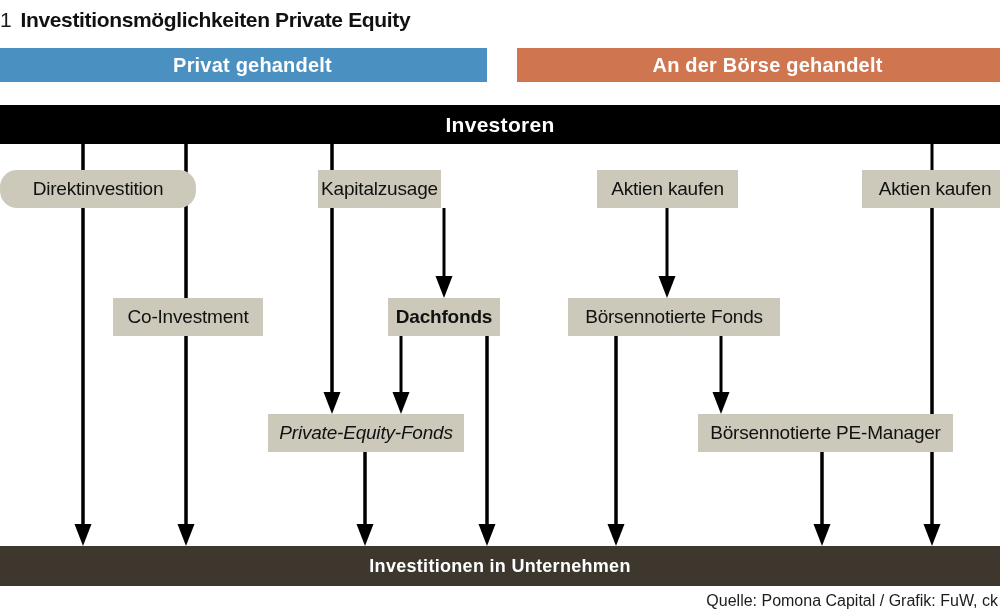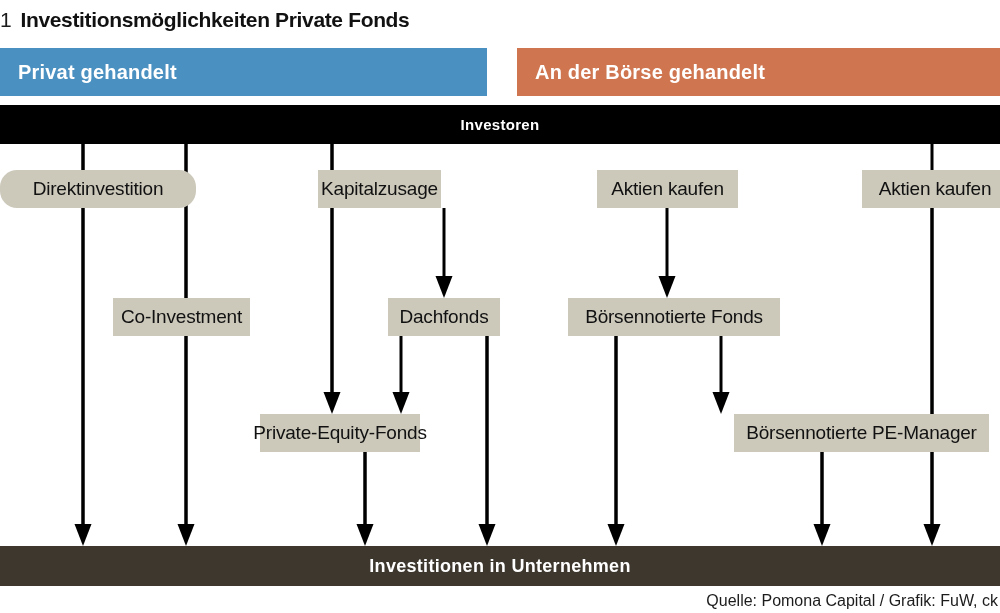--- a/index.html
+++ b/index.html
@@ -17,37 +17,37 @@
     display: flex; align-items: center; gap: 9px;
   }
   .title-num { font-size: 21px; color: #1b1b1b; font-weight: 400; letter-spacing: -0.2px; }
   .title-text {
     font-size: 21px; color: #111; font-weight: 700;
     letter-spacing: -0.35px; white-space: nowrap;
   }
 
   
   .cat-bar {
-    position: absolute; top: 48px; height: 48px;
-    display: flex; align-items: center;  padding-left: 18px;
+    position: absolute; top: 48px; height: 34px;
+    display: flex; align-items: center; justify-content: center; padding-left: 18px;
   }
   .cat-bar span {
     color: #ffffff; font-weight: 700; font-size: 20px; letter-spacing: 0.2px;
     white-space: nowrap;
   }
   #cat-private { left: 0px; width: 487px; }
   #cat-public  { left: 517px; width: 483px; }
 
   
   #investoren-bar {
     position: absolute; left: 0; top: 105px; width: 1000px; height: 39px;
     background: #000000; display: flex; align-items: center; justify-content: center;
   }
   #investoren-bar span {
-    color: #ffffff; font-weight: 700; font-size: 15px; letter-spacing: 0.3px;
+    color: #ffffff; font-weight: 700; font-size: 21px; letter-spacing: 0.3px;
   }
 
   
   #bottom-bar {
     position: absolute; left: 0; top: 546px; width: 1000px; height: 40px;
     background: #3d372e; display: flex; align-items: center; justify-content: center;
   }
   #bottom-bar span {
     color: #ffffff; font-weight: 700; font-size: 18px; letter-spacing: 0.3px;
   }
@@ -71,21 +71,21 @@
   
   #wires { position: absolute; left: 0; top: 0; width: 1000px; height: 613px; z-index: 1; }
 </style>
 </head>
 <body>
 
 <div id="stage">
 
   <div class="title-row">
     <div class="title-num">1</div>
-    <div class="title-text">Investitionsmöglichkeiten Private Fonds</div>
+    <div class="title-text">Investitionsmöglichkeiten Private Equity</div>
   </div>
 
   <div class="cat-bar" id="cat-private" style="background: rgb(74, 144, 192);">
     <span>Privat gehandelt</span>
   </div>
   <div class="cat-bar" id="cat-public" style="background: rgb(207, 118, 80);">
     <span>An der Börse gehandelt</span>
   </div>
 
   <div id="investoren-bar" style="background: rgb(0, 0, 0);">
@@ -133,33 +133,33 @@
       </div>
       <div class="node" style="left: 318px; top: 170px; width: 123px; height: 38px; background: rgb(204, 201, 187);">
         <span>Kapitalzusage</span>
       </div>
       <div class="node" style="left: 597px; top: 170px; width: 141px; height: 38px; background: rgb(204, 201, 187);">
         <span>Aktien kaufen</span>
       </div>
       <div class="node" style="left: 862px; top: 170px; width: 146px; height: 38px; background: rgb(204, 201, 187);">
         <span>Aktien kaufen</span>
       </div>
-      <div class="node" style="left: 113px; top: 298px; width: 137px; height: 38px; background: rgb(204, 201, 187);">
+      <div class="node" style="left: 113px; top: 298px; width: 150px; height: 38px; background: rgb(204, 201, 187);">
         <span>Co-Investment</span>
       </div>
-      <div class="node" style="left: 388px; top: 298px; width: 112px; height: 38px; background: rgb(204, 201, 187);">
+      <div class="node" style="left: 388px; top: 298px; width: 112px; height: 38px; background: rgb(204, 201, 187); font-weight: bold;">
         <span>Dachfonds</span>
       </div>
       <div class="node" style="left: 568px; top: 298px; width: 212px; height: 38px; background: rgb(204, 201, 187);">
         <span>Börsennotierte Fonds</span>
       </div>
-      <div class="node" style="left: 260px; top: 414px; width: 160px; height: 38px; background: rgb(204, 201, 187);">
+      <div class="node" style="left: 268px; top: 414px; width: 196px; height: 38px; background: rgb(204, 201, 187); font-style: italic;">
         <span>Private-Equity-Fonds</span>
       </div>
-      <div class="node" style="left: 698px; top: 414px; width: 255px; height: 38px; background: rgb(204, 201, 187); margin-left: 36px;">
+      <div class="node" style="left: 698px; top: 414px; width: 255px; height: 38px; background: rgb(204, 201, 187);">
         <span>Börsennotierte PE-Manager</span>
       </div>
     </div>
 
   <div id="bottom-bar" style="background: rgb(61, 55, 46);">
     <span>Investitionen in Unternehmen</span>
   </div>
 
   <div id="source">Quelle: Pomona Capital / Grafik: FuW, ck</div>
 </div>

